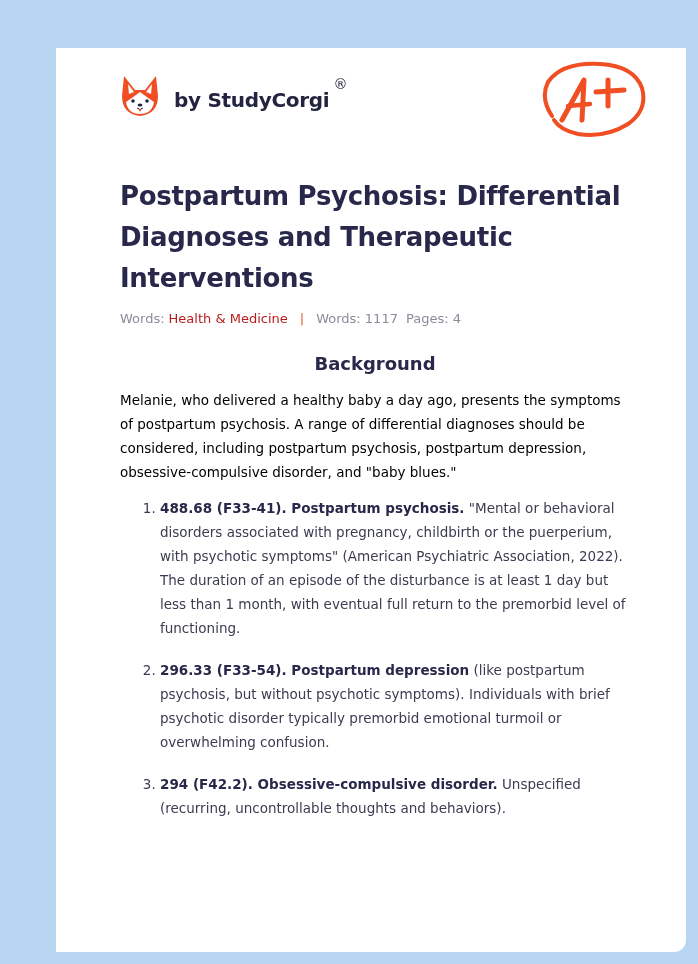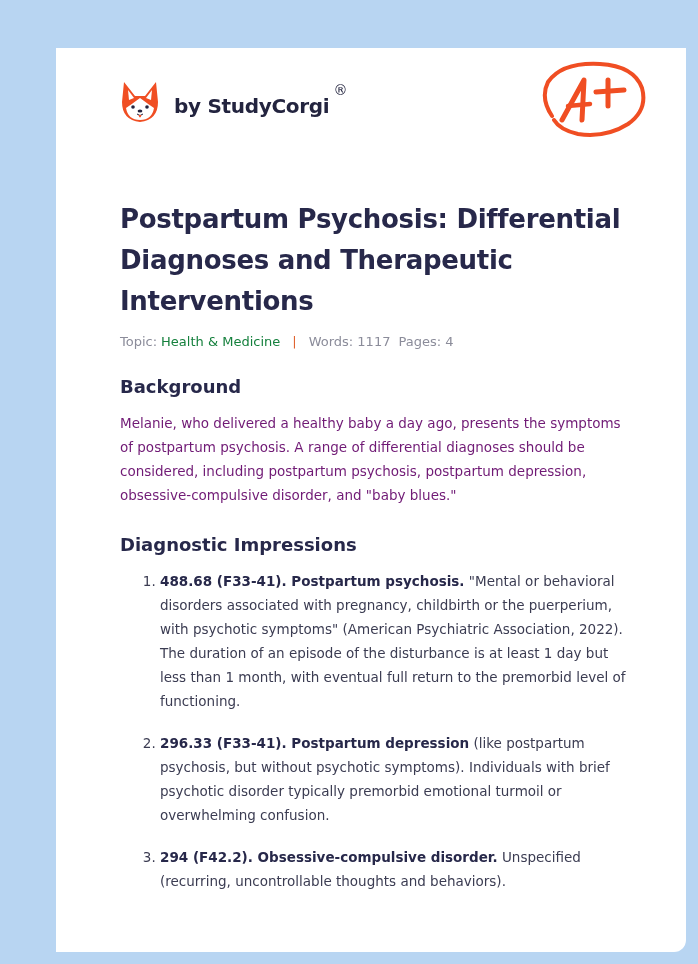--- a/index.html
+++ b/index.html
@@ -10,21 +10,21 @@
     }
     .card {
       position: absolute;
       left: 56px; top: 48px;
       width: 630px; height: 904px;
       background: #ffffff;
       border-radius: 0 0 12px 0;
       overflow: hidden;
     }
     .header {
-      position: absolute; left: 64px; top: 32px;
+      position: absolute; left: 64px; top: 26px;
       display: flex; align-items: center;
     }
     .logo-icon { width: 40px; height: 44px; display: block; }
     .brand {
       margin-left: 14px;
       font-family: "DejaVu Sans", sans-serif;
       font-weight: bold;
       font-size: 20px;
       color: #23243f;
       letter-spacing: -0.3px;
@@ -36,54 +36,54 @@
       color: #23243f;
       position: relative; top: -12px; margin-left: 4px;
     }
     .grade {
       position: absolute; left: 482px; top: 10px;
       width: 110px; height: 82px;
     }
     .content {
       position: absolute; left: 64px; top: 128px;
       width: 510px;
-      margin-top: 23px;
     }
     h1 {
       font-family: "DejaVu Sans", sans-serif;
       font-weight: bold;
       font-size: 26px;
       line-height: 41px;
       color: #27284a;
       letter-spacing: -0.3px;
     }
     .meta {
       margin-top: 12px;
       font-size: 13px;
       color: #8b8c9a;
       font-family: "DejaVu Sans", sans-serif;
       display: flex; align-items: center;
     }
-    .meta .topic-val { color: #15803d; margin-left: 4px; text-align: center; }
+    .meta .topic-val { color: #b91c1c; margin-left: 4px; text-align: center; }
     .meta .sep { color: #e0622e; margin: 0 12px; }
     .meta .pages { margin-left: 8px; }
     h2 {
       font-family: "DejaVu Sans", sans-serif;
       font-weight: bold;
       font-size: 18px;
       color: #27284a;
       margin-top: 26px;
       line-height: 24px;
+      text-align: center;
     }
     p.body {
       margin-top: 12px;
       font-family: "DejaVu Sans", sans-serif;
       font-size: 13.5px;
       line-height: 24px;
-      color: #701a75;
+      color: #000000;
     }
     ol.dx {
       margin-top: 12px;
       padding-left: 40px;
       font-family: "DejaVu Sans", sans-serif;
       font-size: 13.5px;
       line-height: 24px;
       color: #3b3c52;
     }
     ol.dx li { margin-bottom: 18px; }
@@ -116,37 +116,36 @@
     <path d="M24 62 L46 22 L44 62" stroke="#f04e23" stroke-width="5" fill="none" stroke-linecap="round" stroke-linejoin="round"></path>
     <path d="M30 48 L52 46" stroke="#f04e23" stroke-width="4.5" fill="none" stroke-linecap="round"></path>
     <path d="M70 22 L70 48" stroke="#f04e23" stroke-width="5" stroke-linecap="round"></path>
     <path d="M58 34 L86 32" stroke="#f04e23" stroke-width="5" stroke-linecap="round"></path>
   </svg>
 
   <div class="content">
     <h1>Postpartum Psychosis: Differential Diagnoses and Therapeutic Interventions</h1>
 
     <div class="meta">
-      <span>Topic:</span>
+      <span>Words:</span>
       <span class="topic-val">Health &amp; Medicine</span>
       <span class="sep">|</span>
       <span>Words: 1117</span>
       <span class="pages">Pages: 4</span>
     </div>
 
     <h2>Background</h2>
     <p class="body">Melanie, who delivered a healthy baby a day ago, presents the symptoms of postpartum psychosis. A range of differential diagnoses should be considered, including postpartum psychosis, postpartum depression, obsessive-compulsive disorder, and "baby blues."</p>
 
-    <h2>Diagnostic Impressions</h2>
     <ol class="dx">
       <li>
         <b>488.68 (F33-41). Postpartum psychosis.</b><span> "Mental or behavioral disorders associated with pregnancy, childbirth or the puerperium, with psychotic symptoms" (American Psychiatric Association, 2022). The duration of an episode of the disturbance is at least 1 day but less than 1 month, with eventual full return to the premorbid level of functioning.</span>
       </li>
       <li>
-        <b>296.33 (F33-41). Postpartum depression</b><span> (like postpartum psychosis, but without psychotic symptoms). Individuals with brief psychotic disorder typically premorbid emotional turmoil or overwhelming confusion.</span>
+        <b>296.33 (F33-54). Postpartum depression</b><span> (like postpartum psychosis, but without psychotic symptoms). Individuals with brief psychotic disorder typically premorbid emotional turmoil or overwhelming confusion.</span>
       </li>
       <li>
         <b>294 (F42.2). Obsessive-compulsive disorder.</b><span> Unspecified (recurring, uncontrollable thoughts and behaviors).</span>
       </li>
     </ol>
 
   </div>
 </div>
 
 </body></html>

